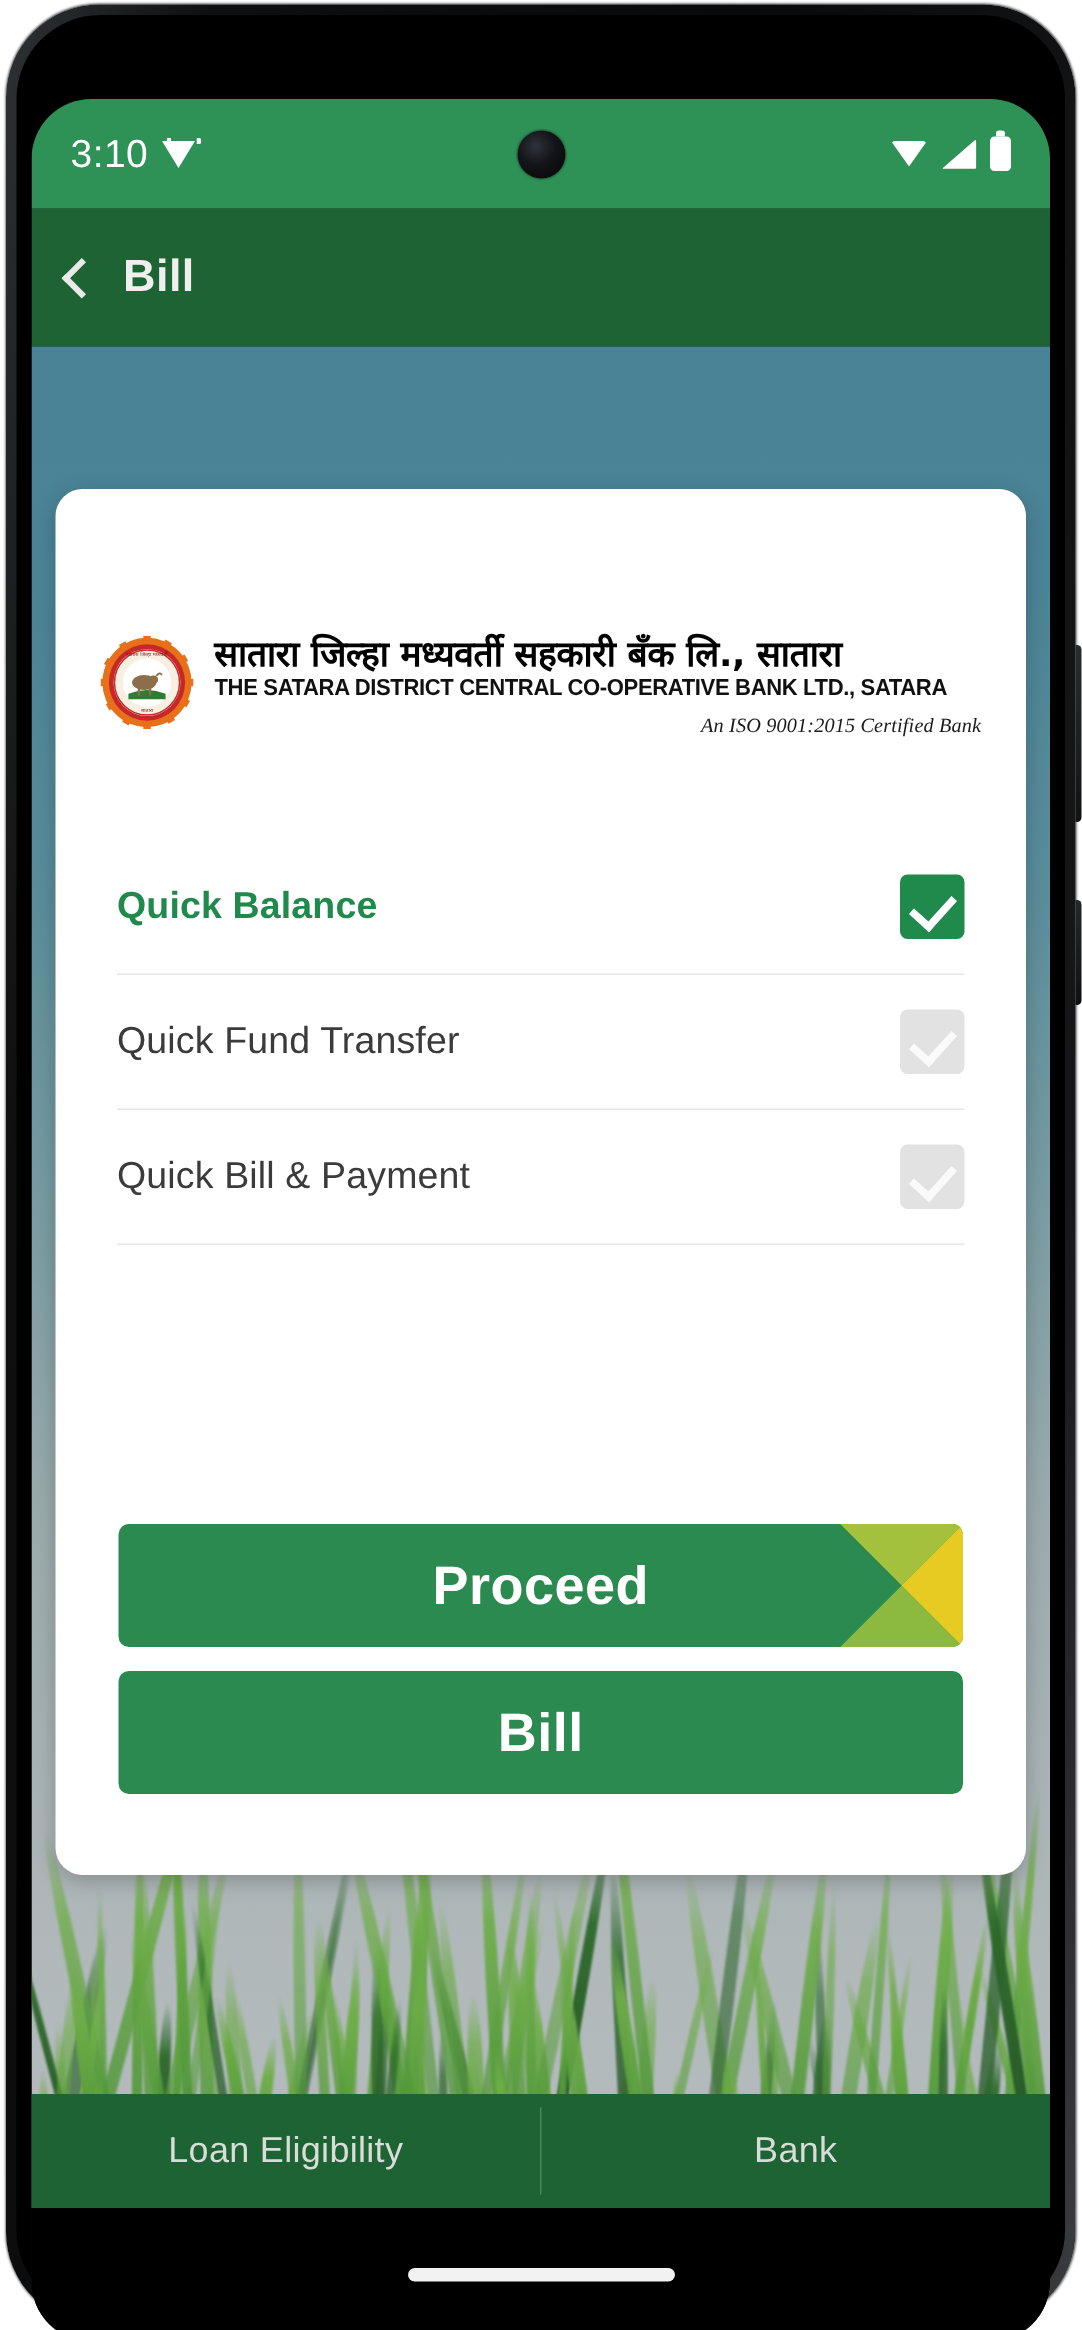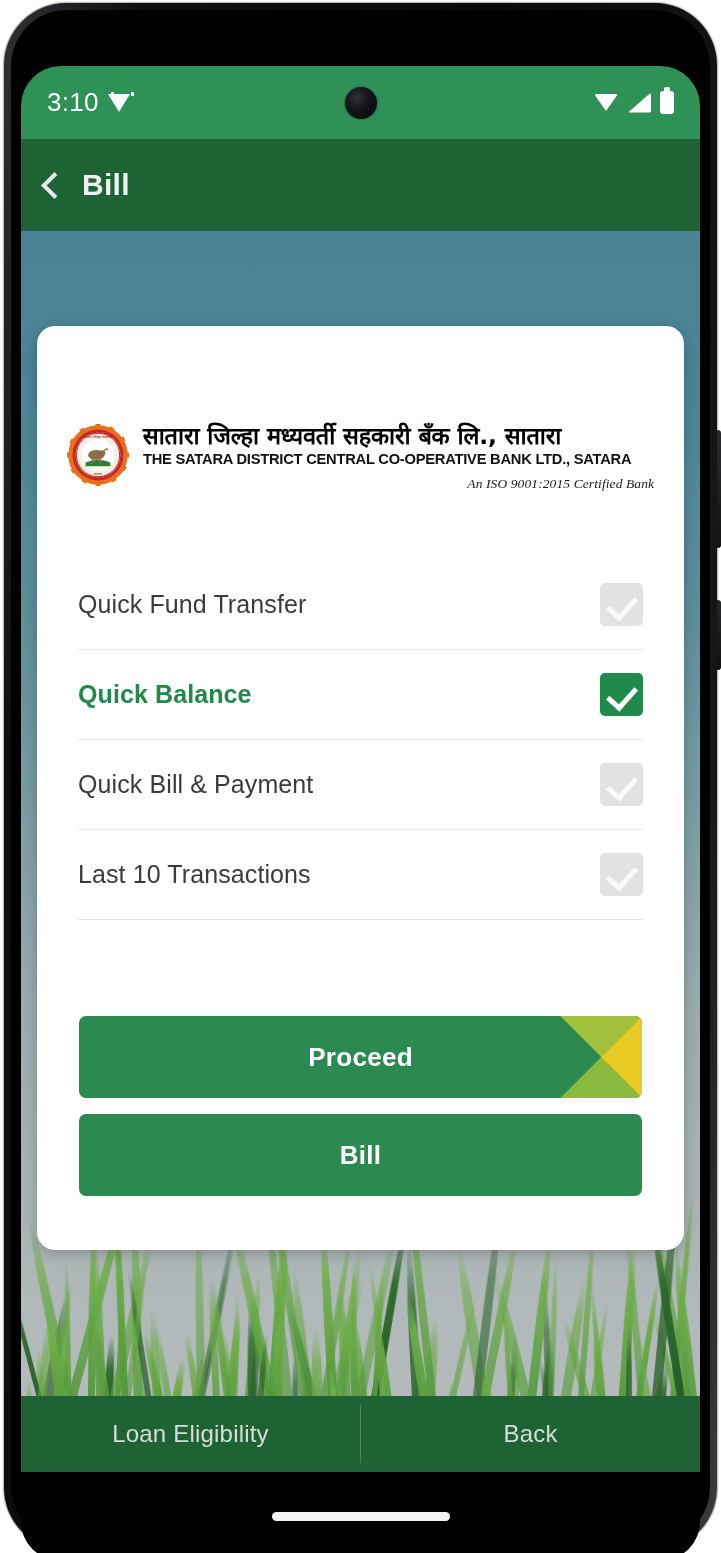--- a/index.html
+++ b/index.html
@@ -340,21 +340,21 @@
     left: 0; right: 0;
     top: 690px;
     padding: 0 42px;
   }
   .btn {
     position: relative;
     height: 82px;
     border-radius: 7px;
     background: #2b8a4f;
     color: #ffffff;
-    font-size: 26px;
+    font-size: 36px;
     font-weight: bold;
     display: flex;
     align-items: center;
     justify-content: center;
     overflow: hidden;
     letter-spacing: .3px;
     border: none;
     width: 100%;
     font-family: "Liberation Sans", sans-serif;
     cursor: pointer;
@@ -575,34 +575,30 @@
             </svg>
           </div>
           <div class="logo-text">
             <div class="logo-marathi">सातारा जिल्हा मध्यवर्ती सहकारी बँक लि., सातारा</div>
             <div class="logo-english">THE SATARA DISTRICT CENTRAL CO-OPERATIVE BANK LTD., SATARA</div>
             <div class="logo-iso">An ISO 9001:2015 Certified Bank</div>
           </div>
         </div>
 
         <div class="service-list" id="service-list">
-            <div class="service-row">
-              <span class="service-label">Quick Fund Transfer</span>
-              <span class="checkbox"></span>
-            </div>
             <div class="service-row active">
               <span class="service-label">Quick Balance</span>
               <span class="checkbox checked"></span>
             </div>
             <div class="service-row">
-              <span class="service-label">Quick Bill &amp; Payment</span>
+              <span class="service-label">Quick Fund Transfer</span>
               <span class="checkbox"></span>
             </div>
             <div class="service-row">
-              <span class="service-label">Last 10 Transactions</span>
+              <span class="service-label">Quick Bill &amp; Payment</span>
               <span class="checkbox"></span>
             </div>
           </div>
 
         <div class="btn-area">
           <button class="btn">
             <span>Proceed</span>
             <span class="btn-proceed-deco">
               <span class="tri tri-top"></span>
               <span class="tri tri-bottom"></span>
@@ -613,21 +609,21 @@
           <button class="btn">
             <span>Bill</span>
           </button>
         </div>
 
       </div>
 
       <div class="bottom-nav" id="bottom-nav">
           <div class="nav-item">Loan Eligibility</div>
           <div class="nav-divider"></div>
-          <div class="nav-item">Back</div>
+          <div class="nav-item">Bank</div>
         </div>
     </div>
 
     <div class="gesture-area">
       <div class="gesture-bar"></div>
     </div>
 
   </div>
 </div>
 

